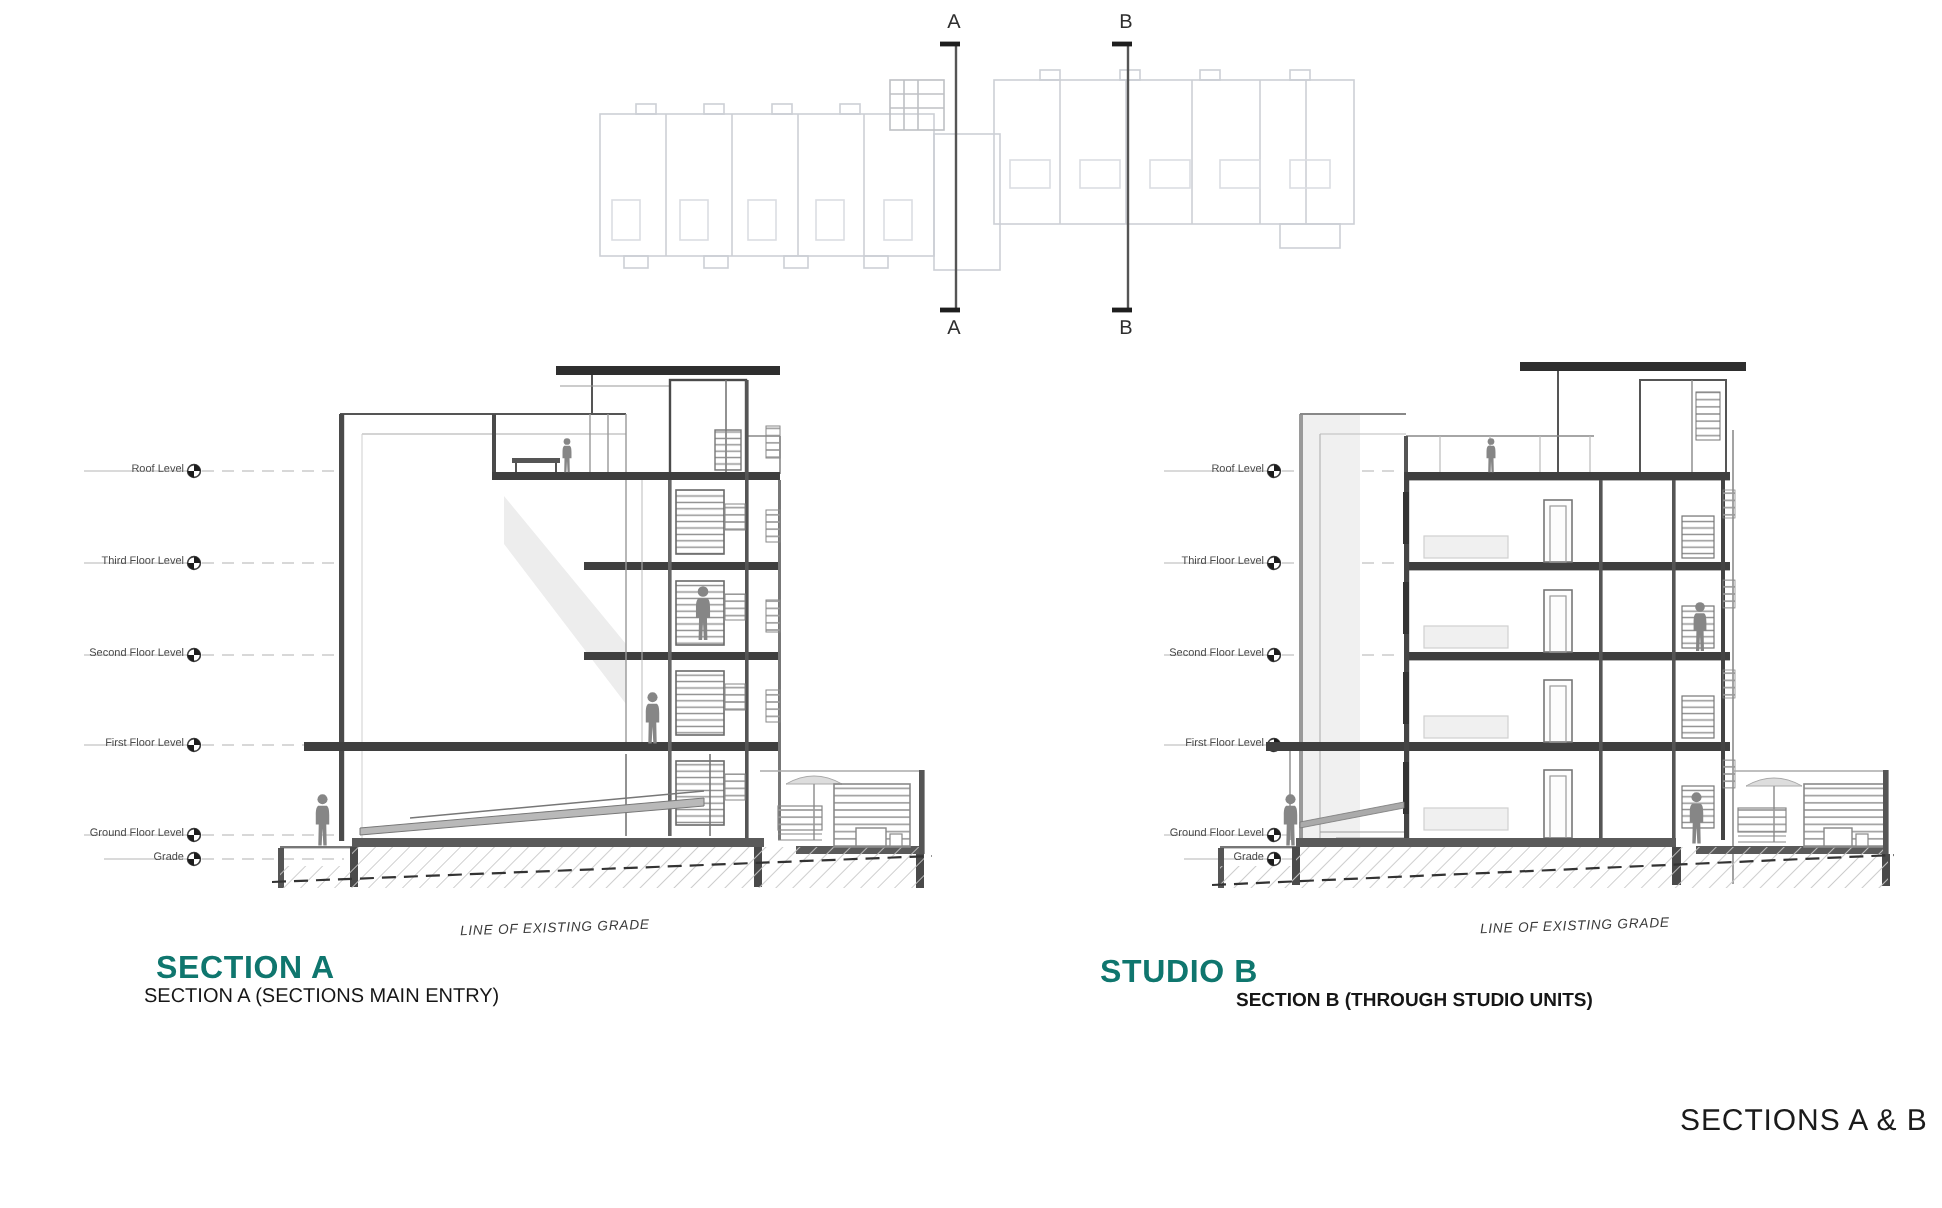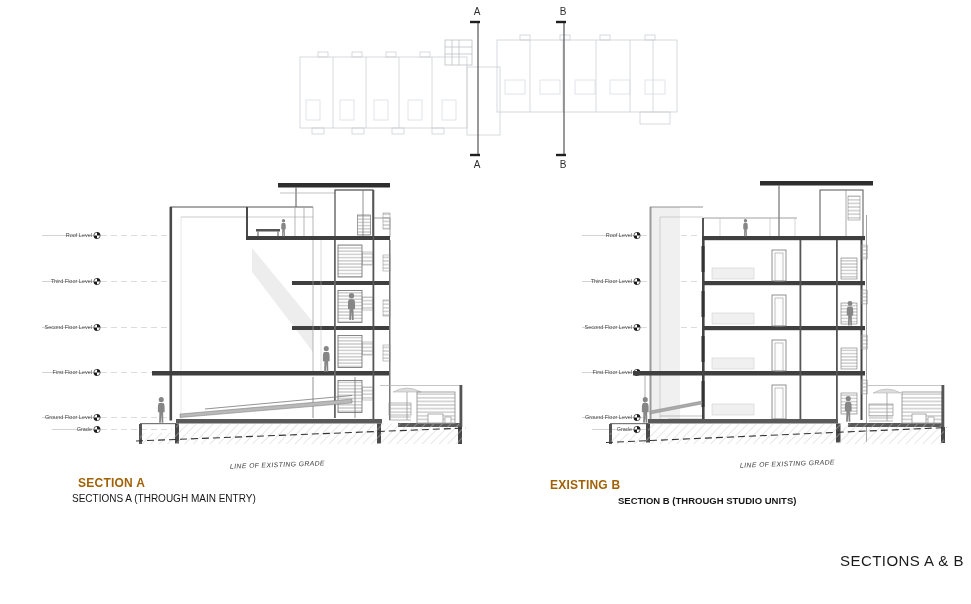--- a/index.html
+++ b/index.html
@@ -4,21 +4,21 @@
 <style>
   html,body{margin:0;padding:0;background:#ffffff;}
   #canvas{
     position:relative;width:971px;height:604px;background:#ffffff;
     overflow:hidden;font-family:"Liberation Sans",sans-serif;
   }
   #linework{position:absolute;left:0;top:0;}
   .txt{position:absolute;white-space:nowrap;color:#1a1a1a;}
   .lvl{font-size:5.5px;color:#4a4a4a;width:72px;text-align:right;}
   .marker{font-size:10px;color:#2e2e2e;width:14px;text-align:center;}
-  .title-bold{font-size:12px;font-weight:bold;color:#a16207;letter-spacing:.02em;text-align:center;}
+  .title-bold{font-size:16px;font-weight:bold;color:#0f766e;letter-spacing:.02em;text-align:center;}
   .subtitle{font-size:10px;color:#161616;}
   .subtitle-b{font-size:9.5px;color:#161616;}
   .grade-note{font-size:6.8px;font-style:italic;color:#3a3a3a;letter-spacing:.06em;transform:rotate(-2deg);}
   .sheet-title{font-size:15px;color:#1b1b1b;letter-spacing:.03em;}
 </style>
 </head>
 <body>
 
 <div id="canvas">
 
@@ -372,20 +372,20 @@
 <div class="txt lvl" style="left:560px;top:277.5px;">Third Floor Level</div>
 <div class="txt lvl" style="left:560px;top:323.5px;">Second Floor Level</div>
 <div class="txt lvl" style="left:560px;top:368.5px;">First Floor Level</div>
 <div class="txt lvl" style="left:560px;top:413.5px;">Ground Floor Level</div>
 <div class="txt lvl" style="left:560px;top:425.5px;">Grade</div>
 
 <div class="txt grade-note" style="left:230px;top:461px;">LINE OF EXISTING GRADE</div>
 <div class="txt grade-note" style="left:740px;top:460px;">LINE OF EXISTING GRADE</div>
 
 <div class="txt title-bold" style="left:78px;top:476px;">SECTION A</div>
-<div class="txt subtitle" style="left:72px;top:493px;">SECTIONS A (THROUGH MAIN ENTRY)</div>
-
-<div class="txt title-bold" style="left:550px;top:478px;">EXISTING B</div>
+<div class="txt subtitle" style="left:72px;top:493px;">SECTION A (SECTIONS MAIN ENTRY)</div>
+
+<div class="txt title-bold" style="left:550px;top:478px;">STUDIO B</div>
 <div class="txt subtitle-b" style="left:618px;top:495px;font-weight:bold;">SECTION B (THROUGH STUDIO UNITS)</div>
 
 <div class="txt sheet-title" style="left:840px;top:552px;width:122px;text-align:right;">SECTIONS A &amp; B</div>
 
 </div>
 
 </body></html>

